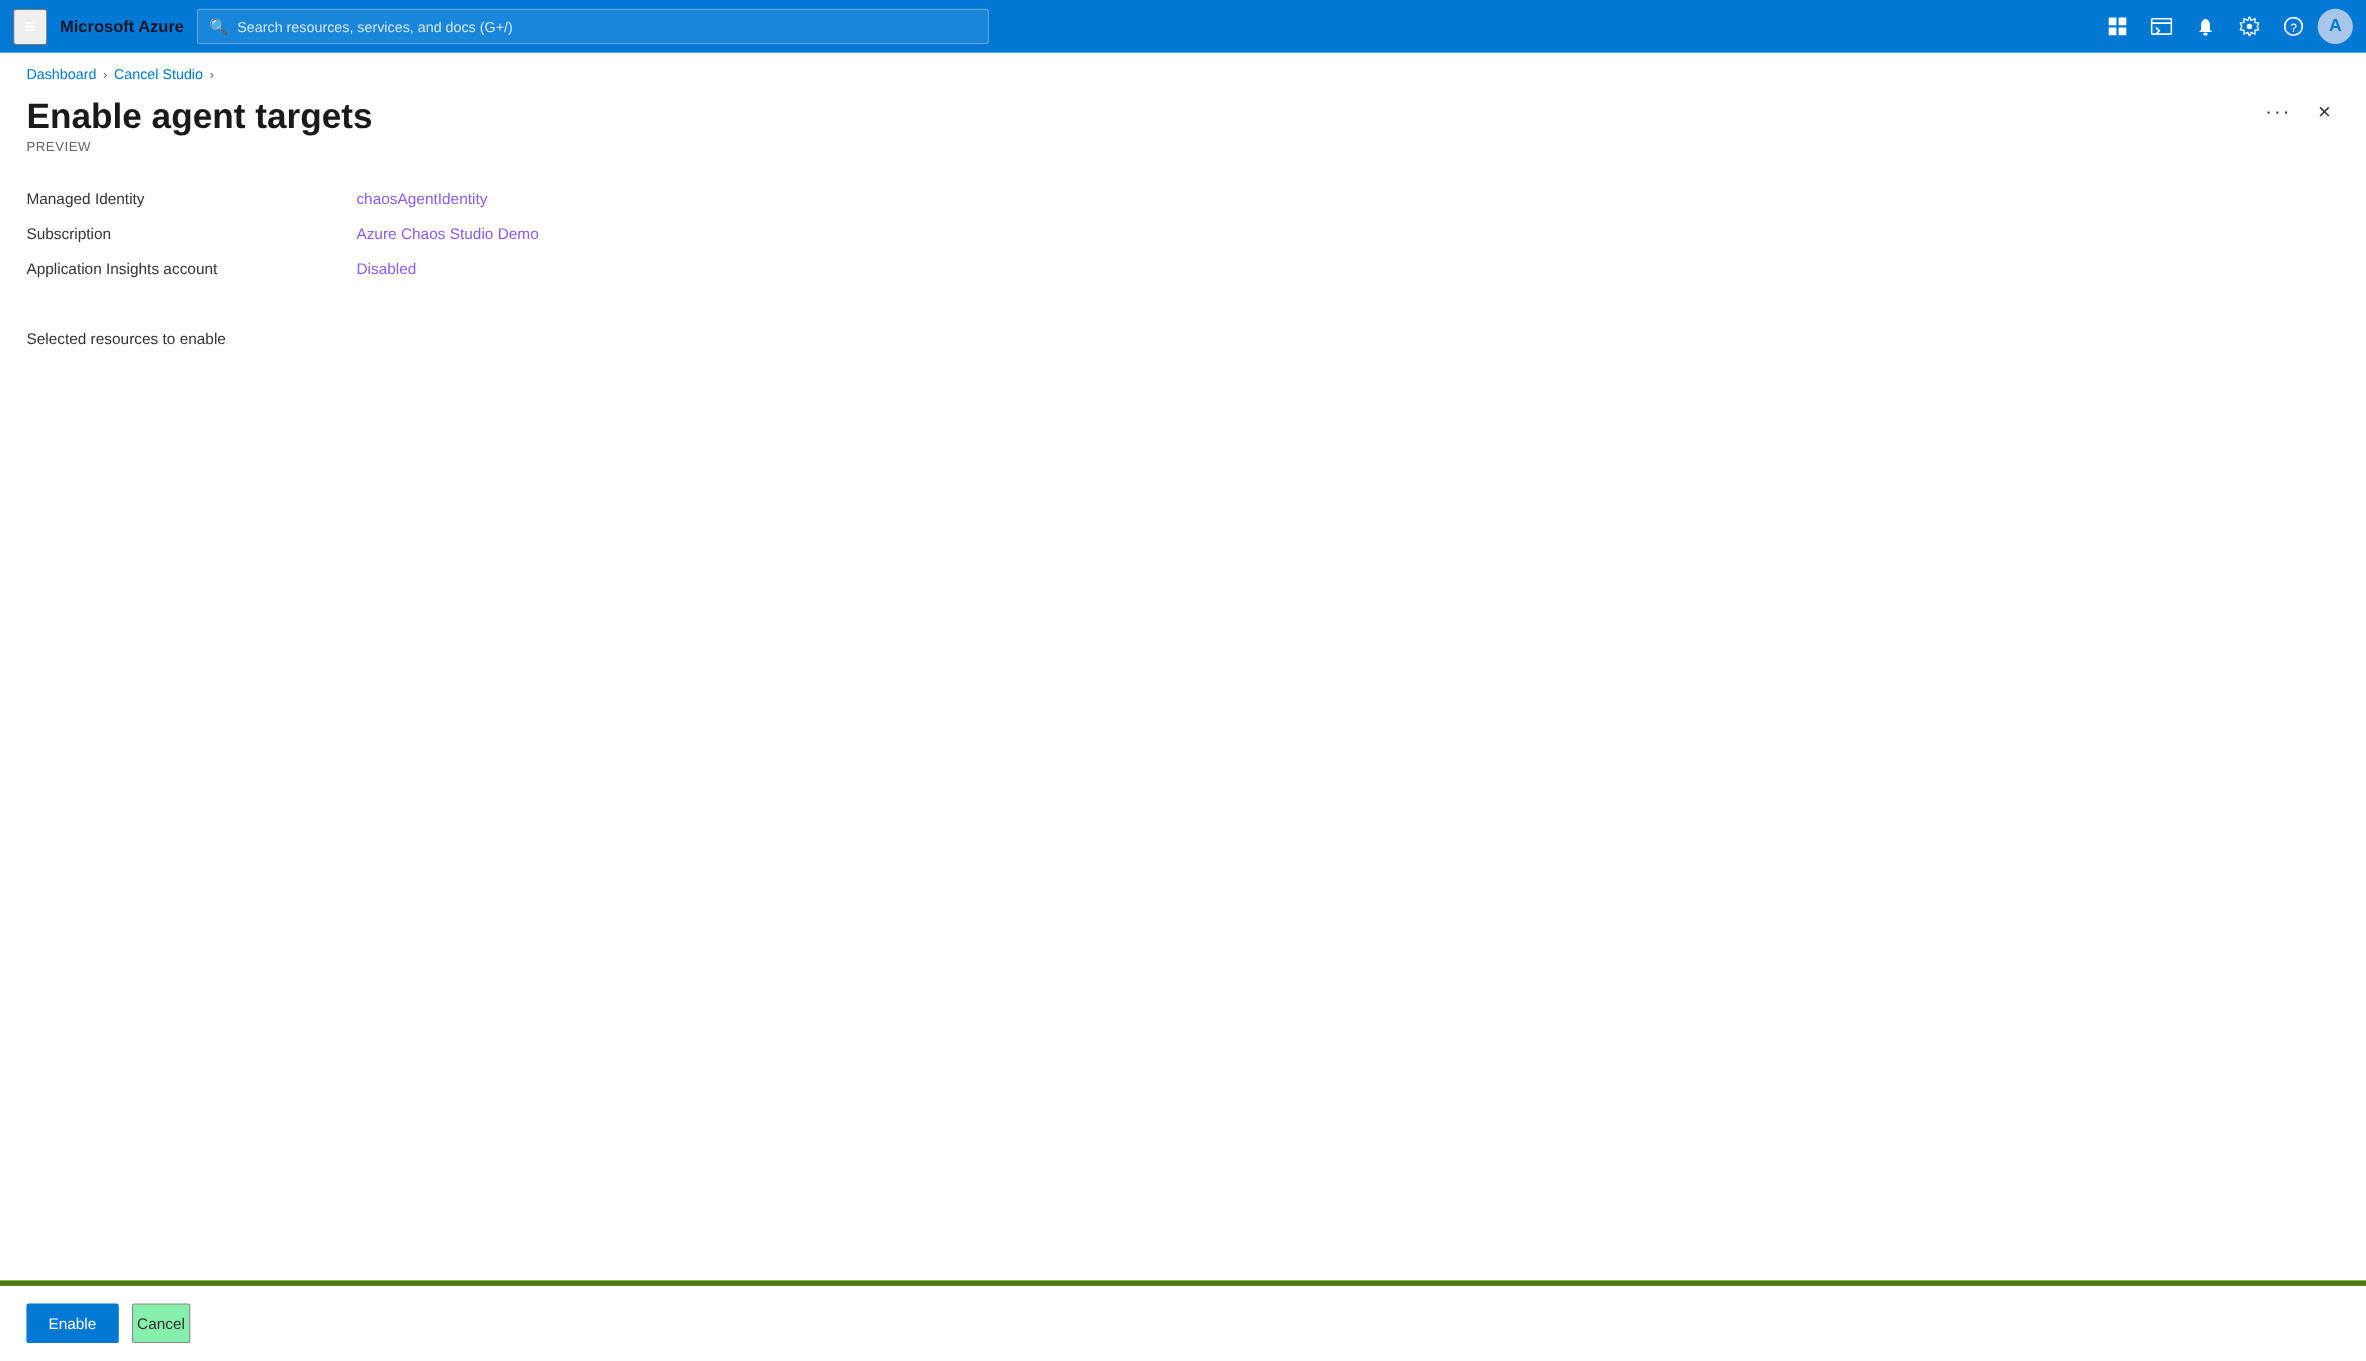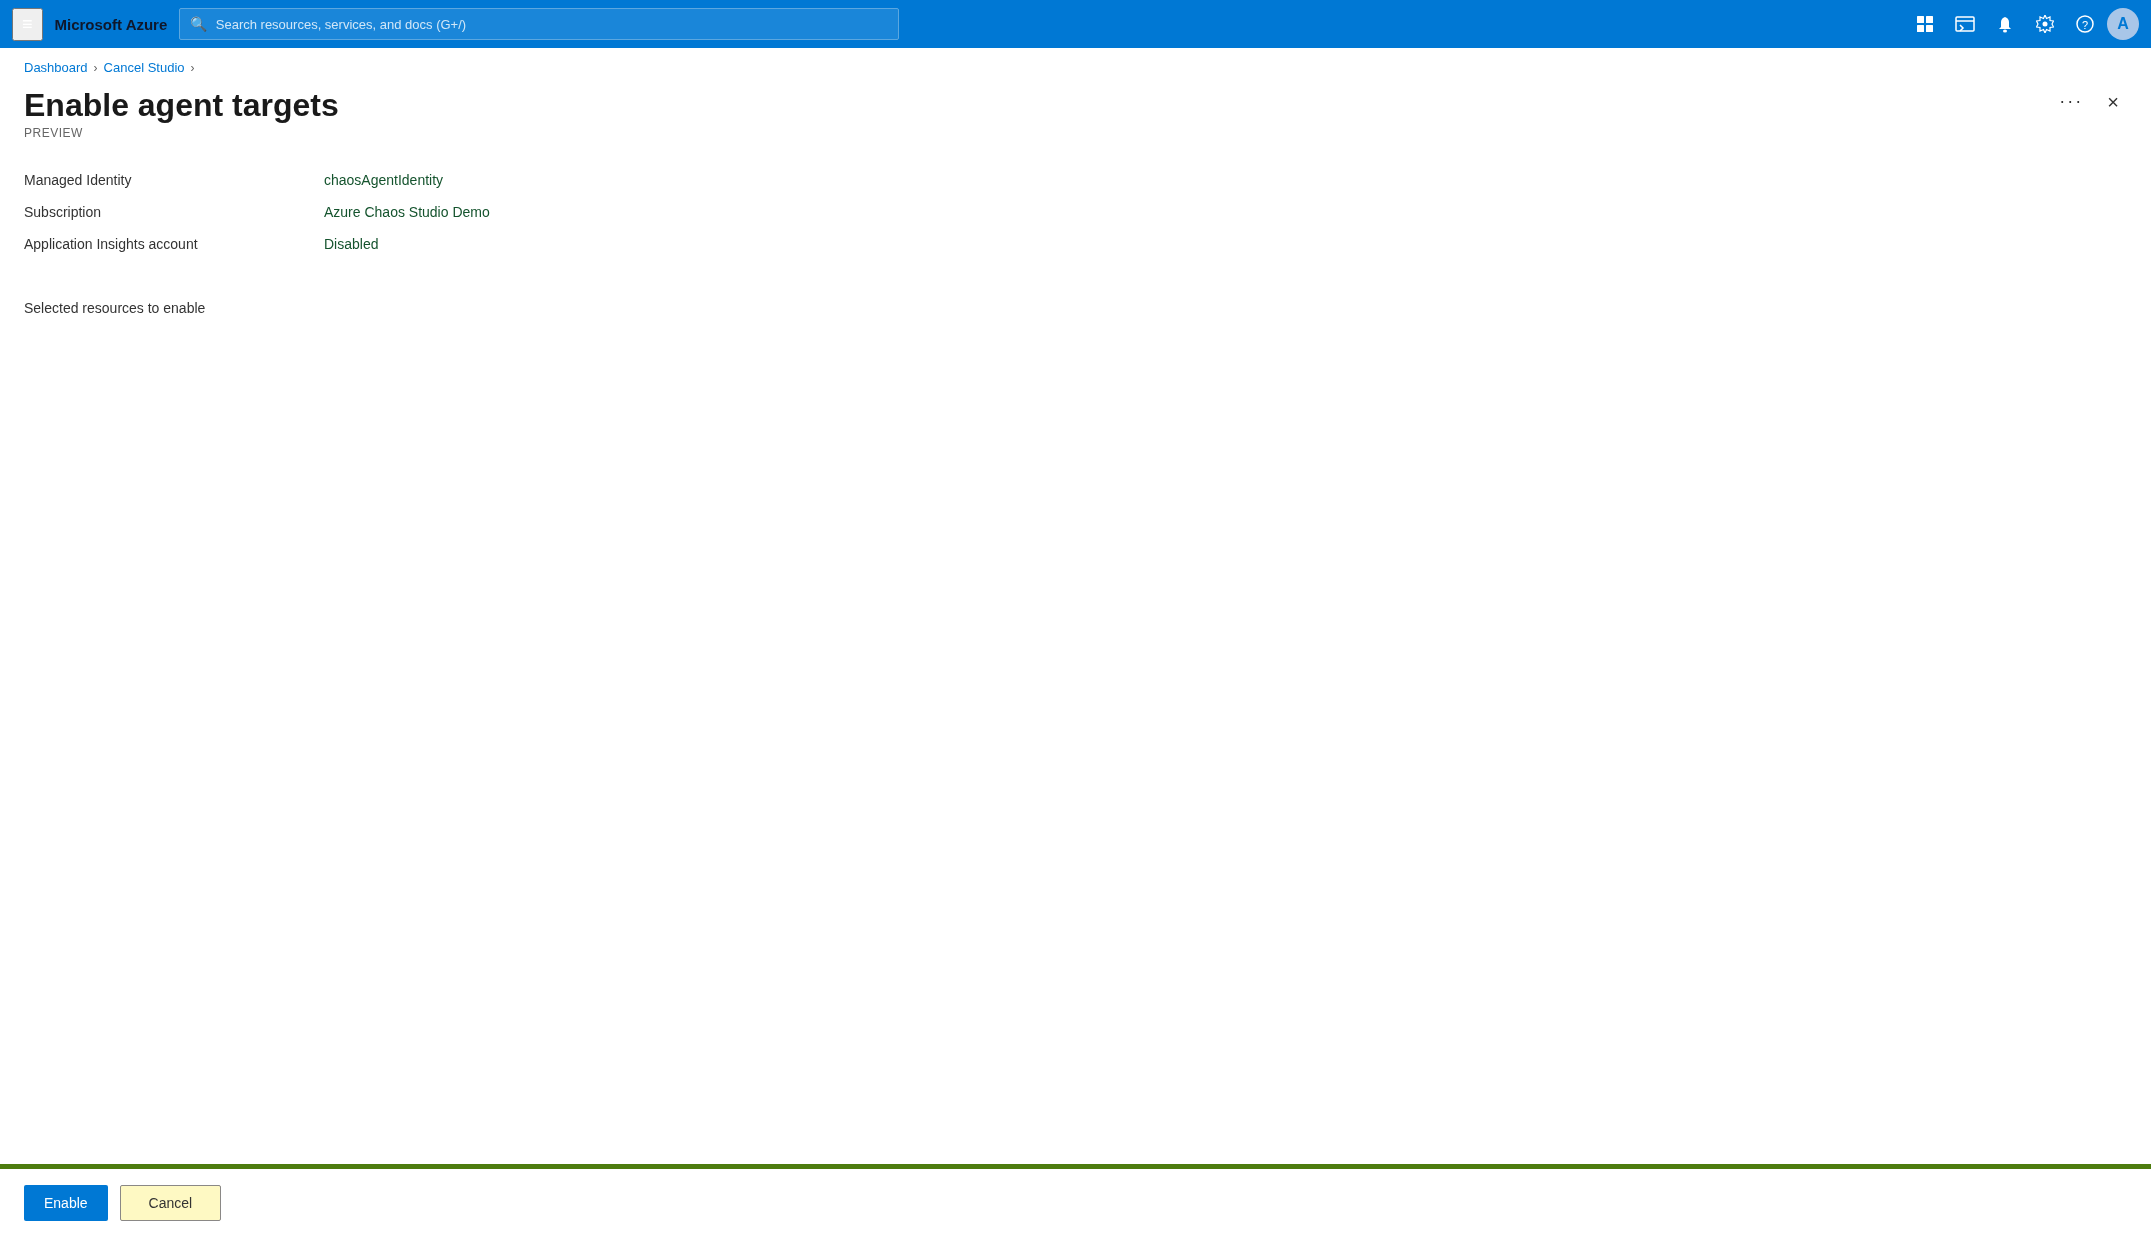--- a/index.html
+++ b/index.html
@@ -153,21 +153,21 @@
     .info-label {
       padding: 8px 0;
       color: #333;
       font-size: 14px;
       display: flex;
       align-items: flex-start;
       padding-right: 20px;
     }
     .info-value {
       padding: 8px 0;
-      color: #14532d;
+      color: #8b5cf6;
       font-size: 14px;
     }
 
     
     .section-gap { height: 32px; }
 
     
     .resource-row {
       display: flex;
       align-items: center;
@@ -187,24 +187,24 @@
       background: #0078d4;
       color: white;
       border: none;
       padding: 6px 20px;
       font-size: 14px;
       cursor: pointer;
       border-radius: 2px;
       height: 36px;
     }
     .btn-cancel {
-      background: #fef9c3;
+      background: #86efac;
       color: #333;
       border: 1px solid #8a8886;
-      padding: 6px 28px;
+      padding: 6px 4px;
       font-size: 14px;
       cursor: pointer;
       border-radius: 2px;
       height: 36px;
     }
   </style>
 </head>
 <body>
 
 <nav class="topbar">

